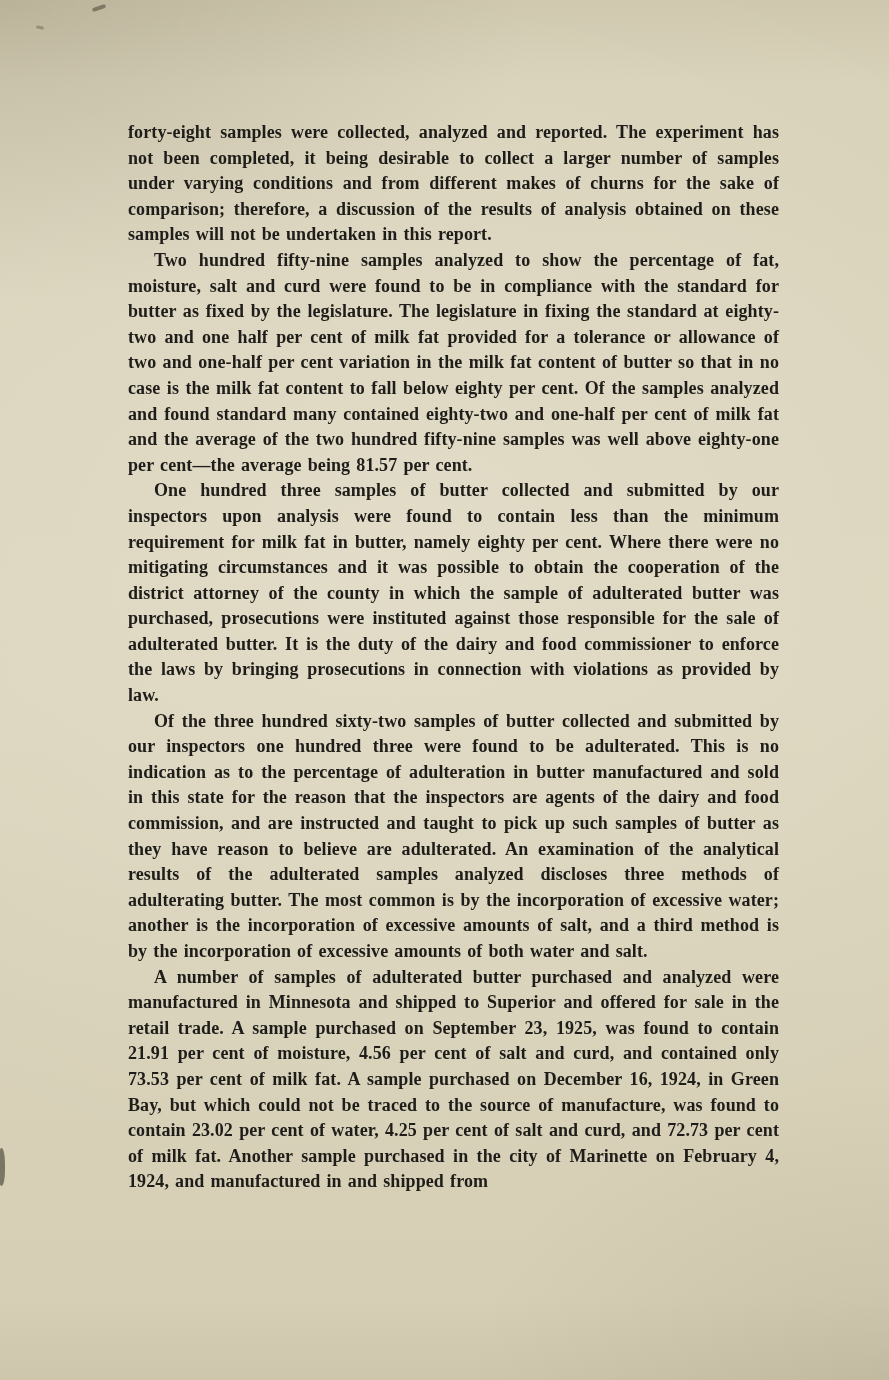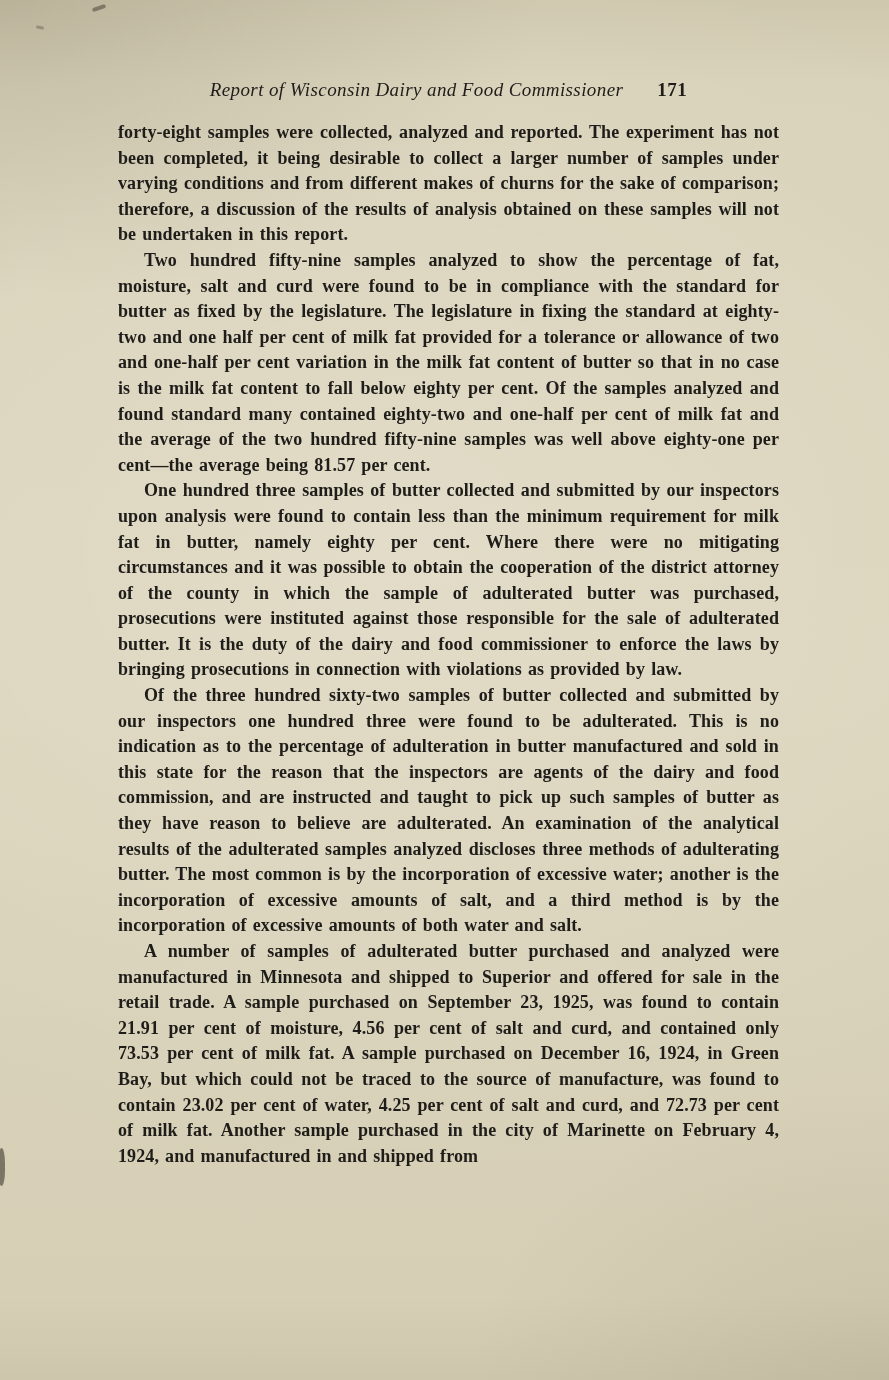--- a/index.html
+++ b/index.html
@@ -63,21 +63,21 @@
   }
   .page-header .page-number {
     font-style: normal;
     font-weight: 600;
     margin-left: 34px;
     letter-spacing: 0.5px;
   }
   .content {
     position: absolute;
     top: 120px;
-    left: 118px;
+    left: 128px;
     right: 110px;
     text-align: justify;
     font-size: 18px;
     font-weight: 700;
     line-height: 25.6px;
     letter-spacing: 0.1px;
     word-spacing: 1.5px;
   }
   .content p {
     margin: 0;
@@ -90,24 +90,20 @@
 </style>
 </head>
 <body>
 
 <div class="page">
 
   <div class="scan-mark mark-top"></div>
   <div class="scan-mark mark-top2"></div>
   <div class="scan-mark mark-left"></div>
 
-  <div class="page-header">
-    <span class="title">Report of Wisconsin Dairy and Food Commissioner</span>
-    <span class="page-number">171</span>
-  </div>
 
   <div class="content">
     <p class="first">forty-eight samples were collected, analyzed and reported. The experiment has not been completed, it being desirable to collect a larger number of samples under varying conditions and from different makes of churns for the sake of comparison; therefore, a discussion of the results of analysis obtained on these samples will not be undertaken in this report.</p>
     <p>Two hundred fifty-nine samples analyzed to show the percentage of fat, moisture, salt and curd were found to be in compliance with the standard for butter as fixed by the legislature. The legislature in fixing the standard at eighty-two and one half per cent of milk fat provided for a tolerance or allowance of two and one-half per cent variation in the milk fat content of butter so that in no case is the milk fat content to fall below eighty per cent. Of the samples analyzed and found standard many contained eighty-two and one-half per cent of milk fat and the average of the two hundred fifty-nine samples was well above eighty-one per cent—the average being 81.57 per cent.</p>
     <p>One hundred three samples of butter collected and submitted by our inspectors upon analysis were found to contain less than the minimum requirement for milk fat in butter, namely eighty per cent. Where there were no mitigating circumstances and it was possible to obtain the cooperation of the district attorney of the county in which the sample of adulterated butter was purchased, prosecutions were instituted against those responsible for the sale of adulterated butter. It is the duty of the dairy and food commissioner to enforce the laws by bringing prosecutions in connection with violations as provided by law.</p>
     <p>Of the three hundred sixty-two samples of butter collected and submitted by our inspectors one hundred three were found to be adulterated. This is no indication as to the percentage of adulteration in butter manufactured and sold in this state for the reason that the inspectors are agents of the dairy and food commission, and are instructed and taught to pick up such samples of butter as they have reason to believe are adulterated. An examination of the analytical results of the adulterated samples analyzed discloses three methods of adulterating butter. The most common is by the incorporation of excessive water; another is the incorporation of excessive amounts of salt, and a third method is by the incorporation of excessive amounts of both water and salt.</p>
     <p>A number of samples of adulterated butter purchased and analyzed were manufactured in Minnesota and shipped to Superior and offered for sale in the retail trade. A sample purchased on September 23, 1925, was found to contain 21.91 per cent of moisture, 4.56 per cent of salt and curd, and contained only 73.53 per cent of milk fat. A sample purchased on December 16, 1924, in Green Bay, but which could not be traced to the source of manufacture, was found to contain 23.02 per cent of water, 4.25 per cent of salt and curd, and 72.73 per cent of milk fat. Another sample purchased in the city of Marinette on February 4, 1924, and manufactured in and shipped from</p>
   </div>
 
 </div>

